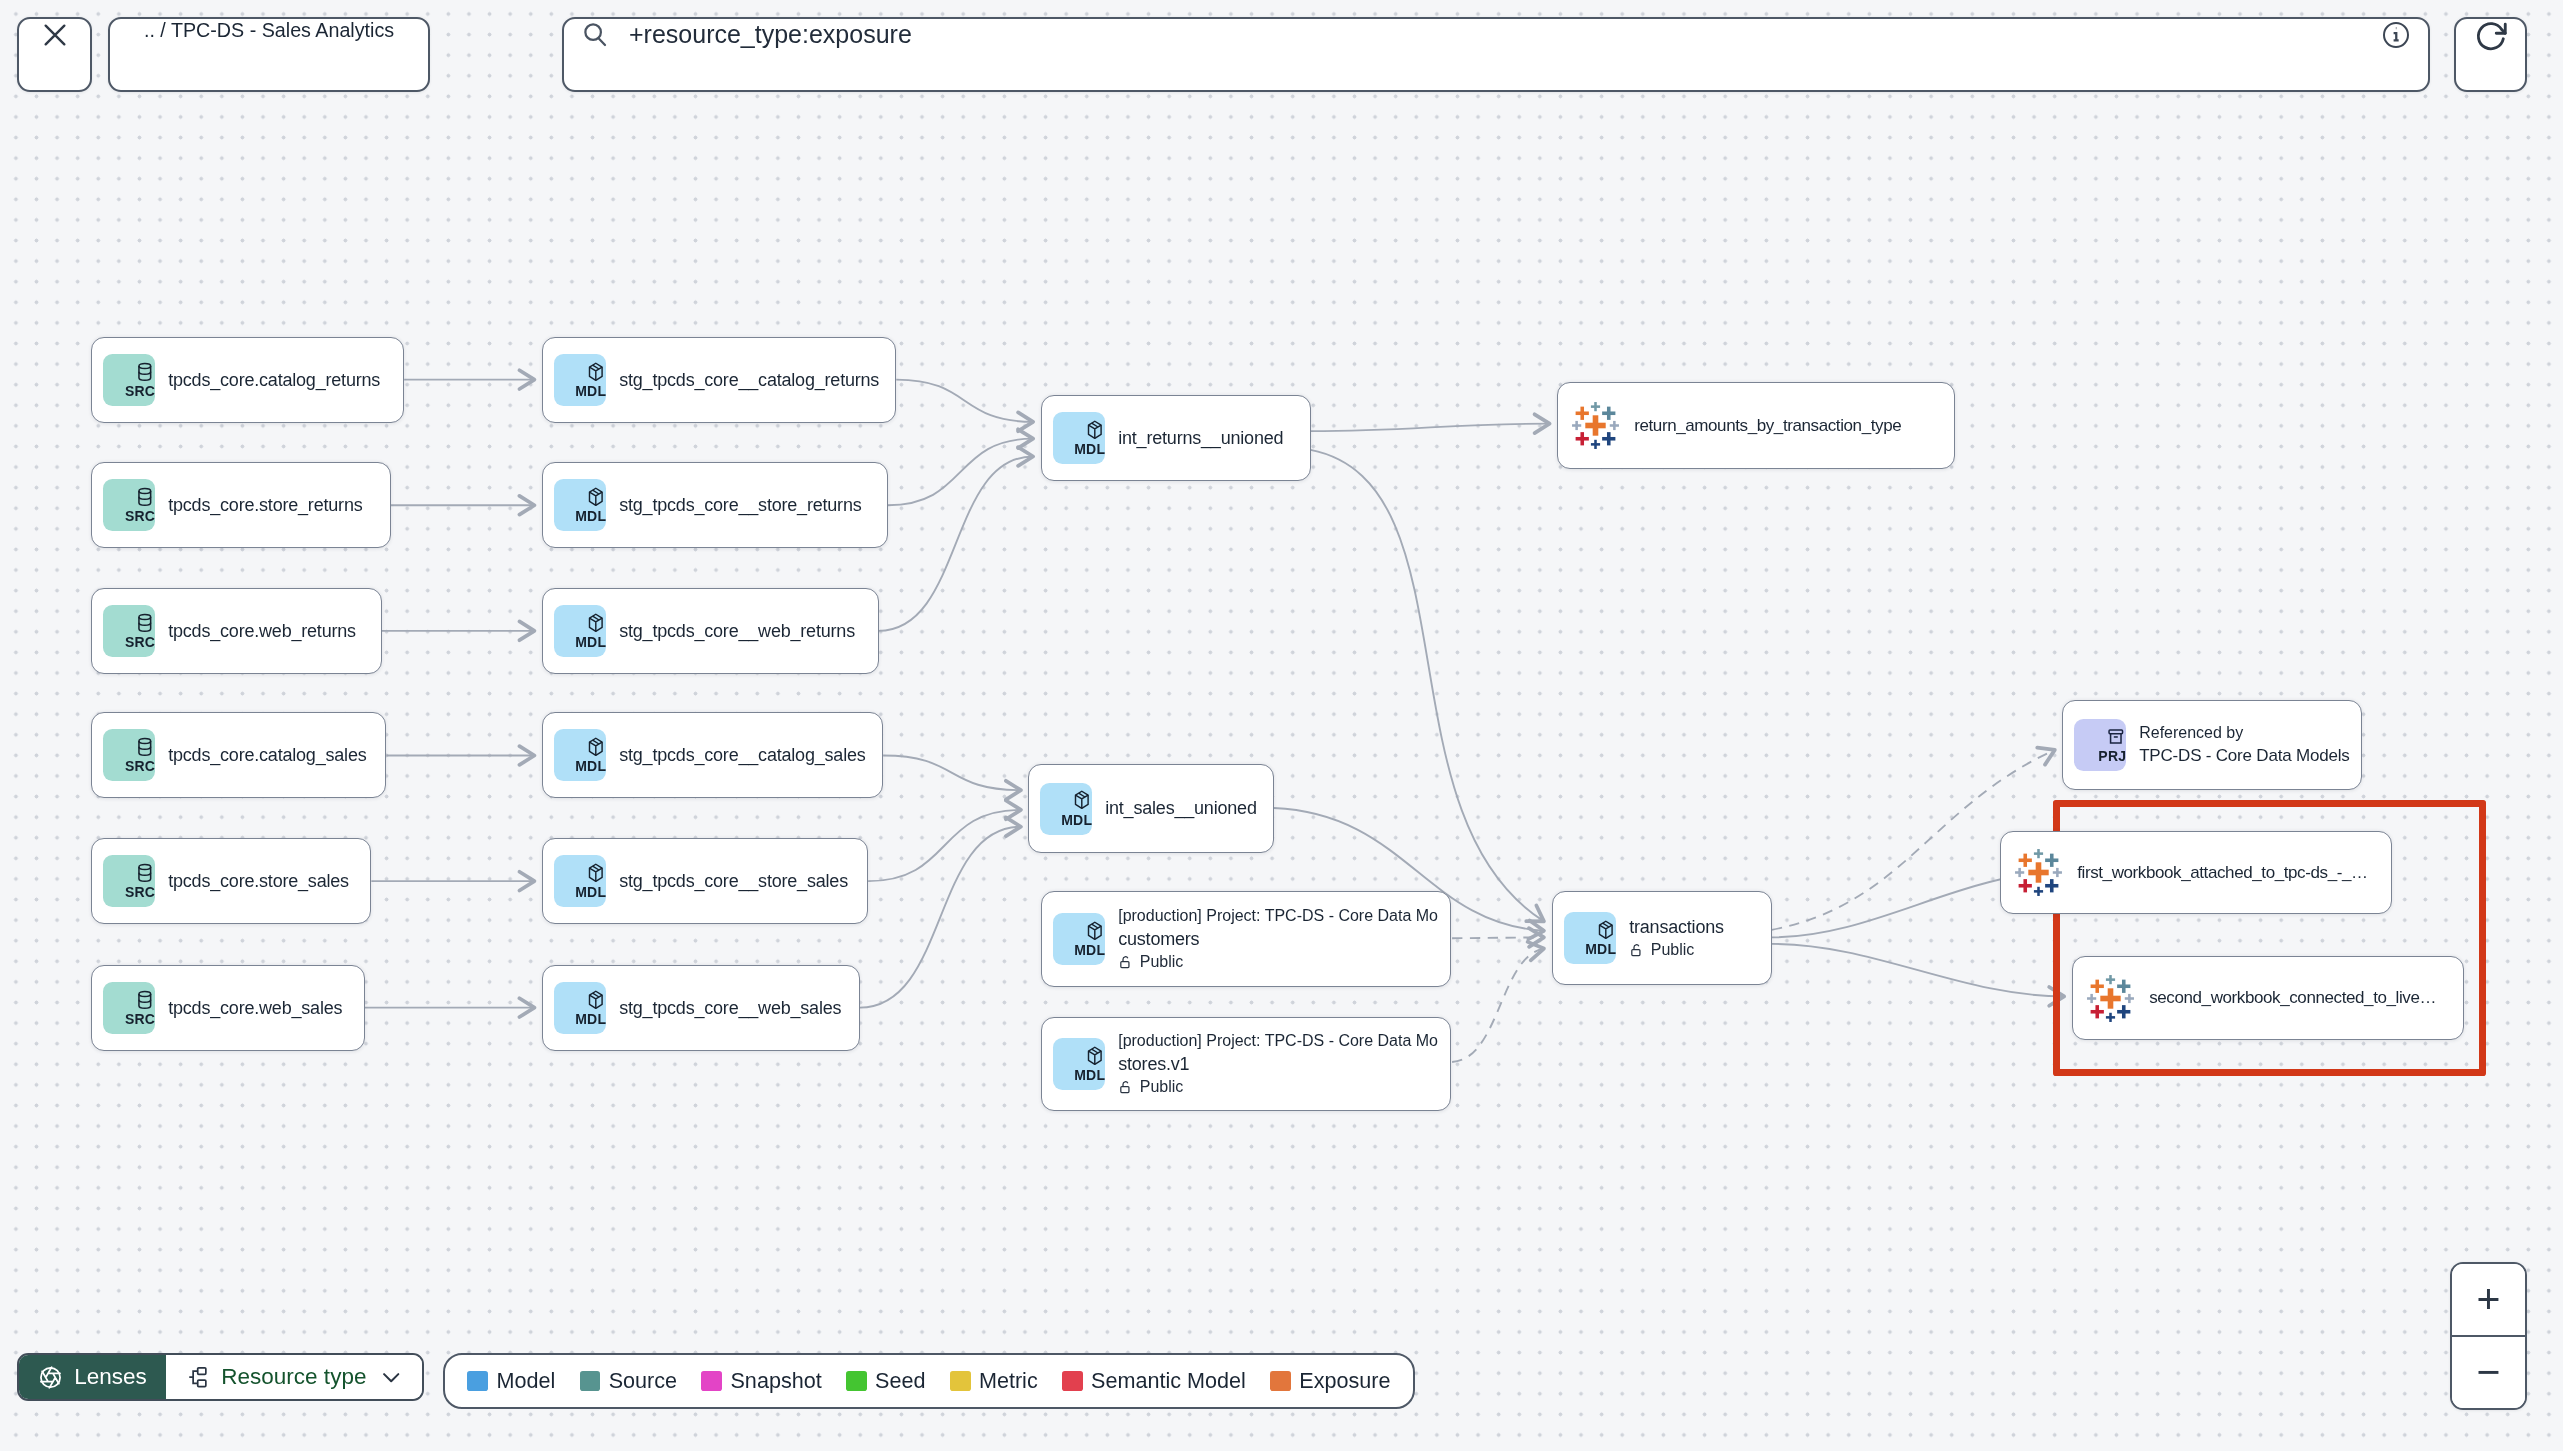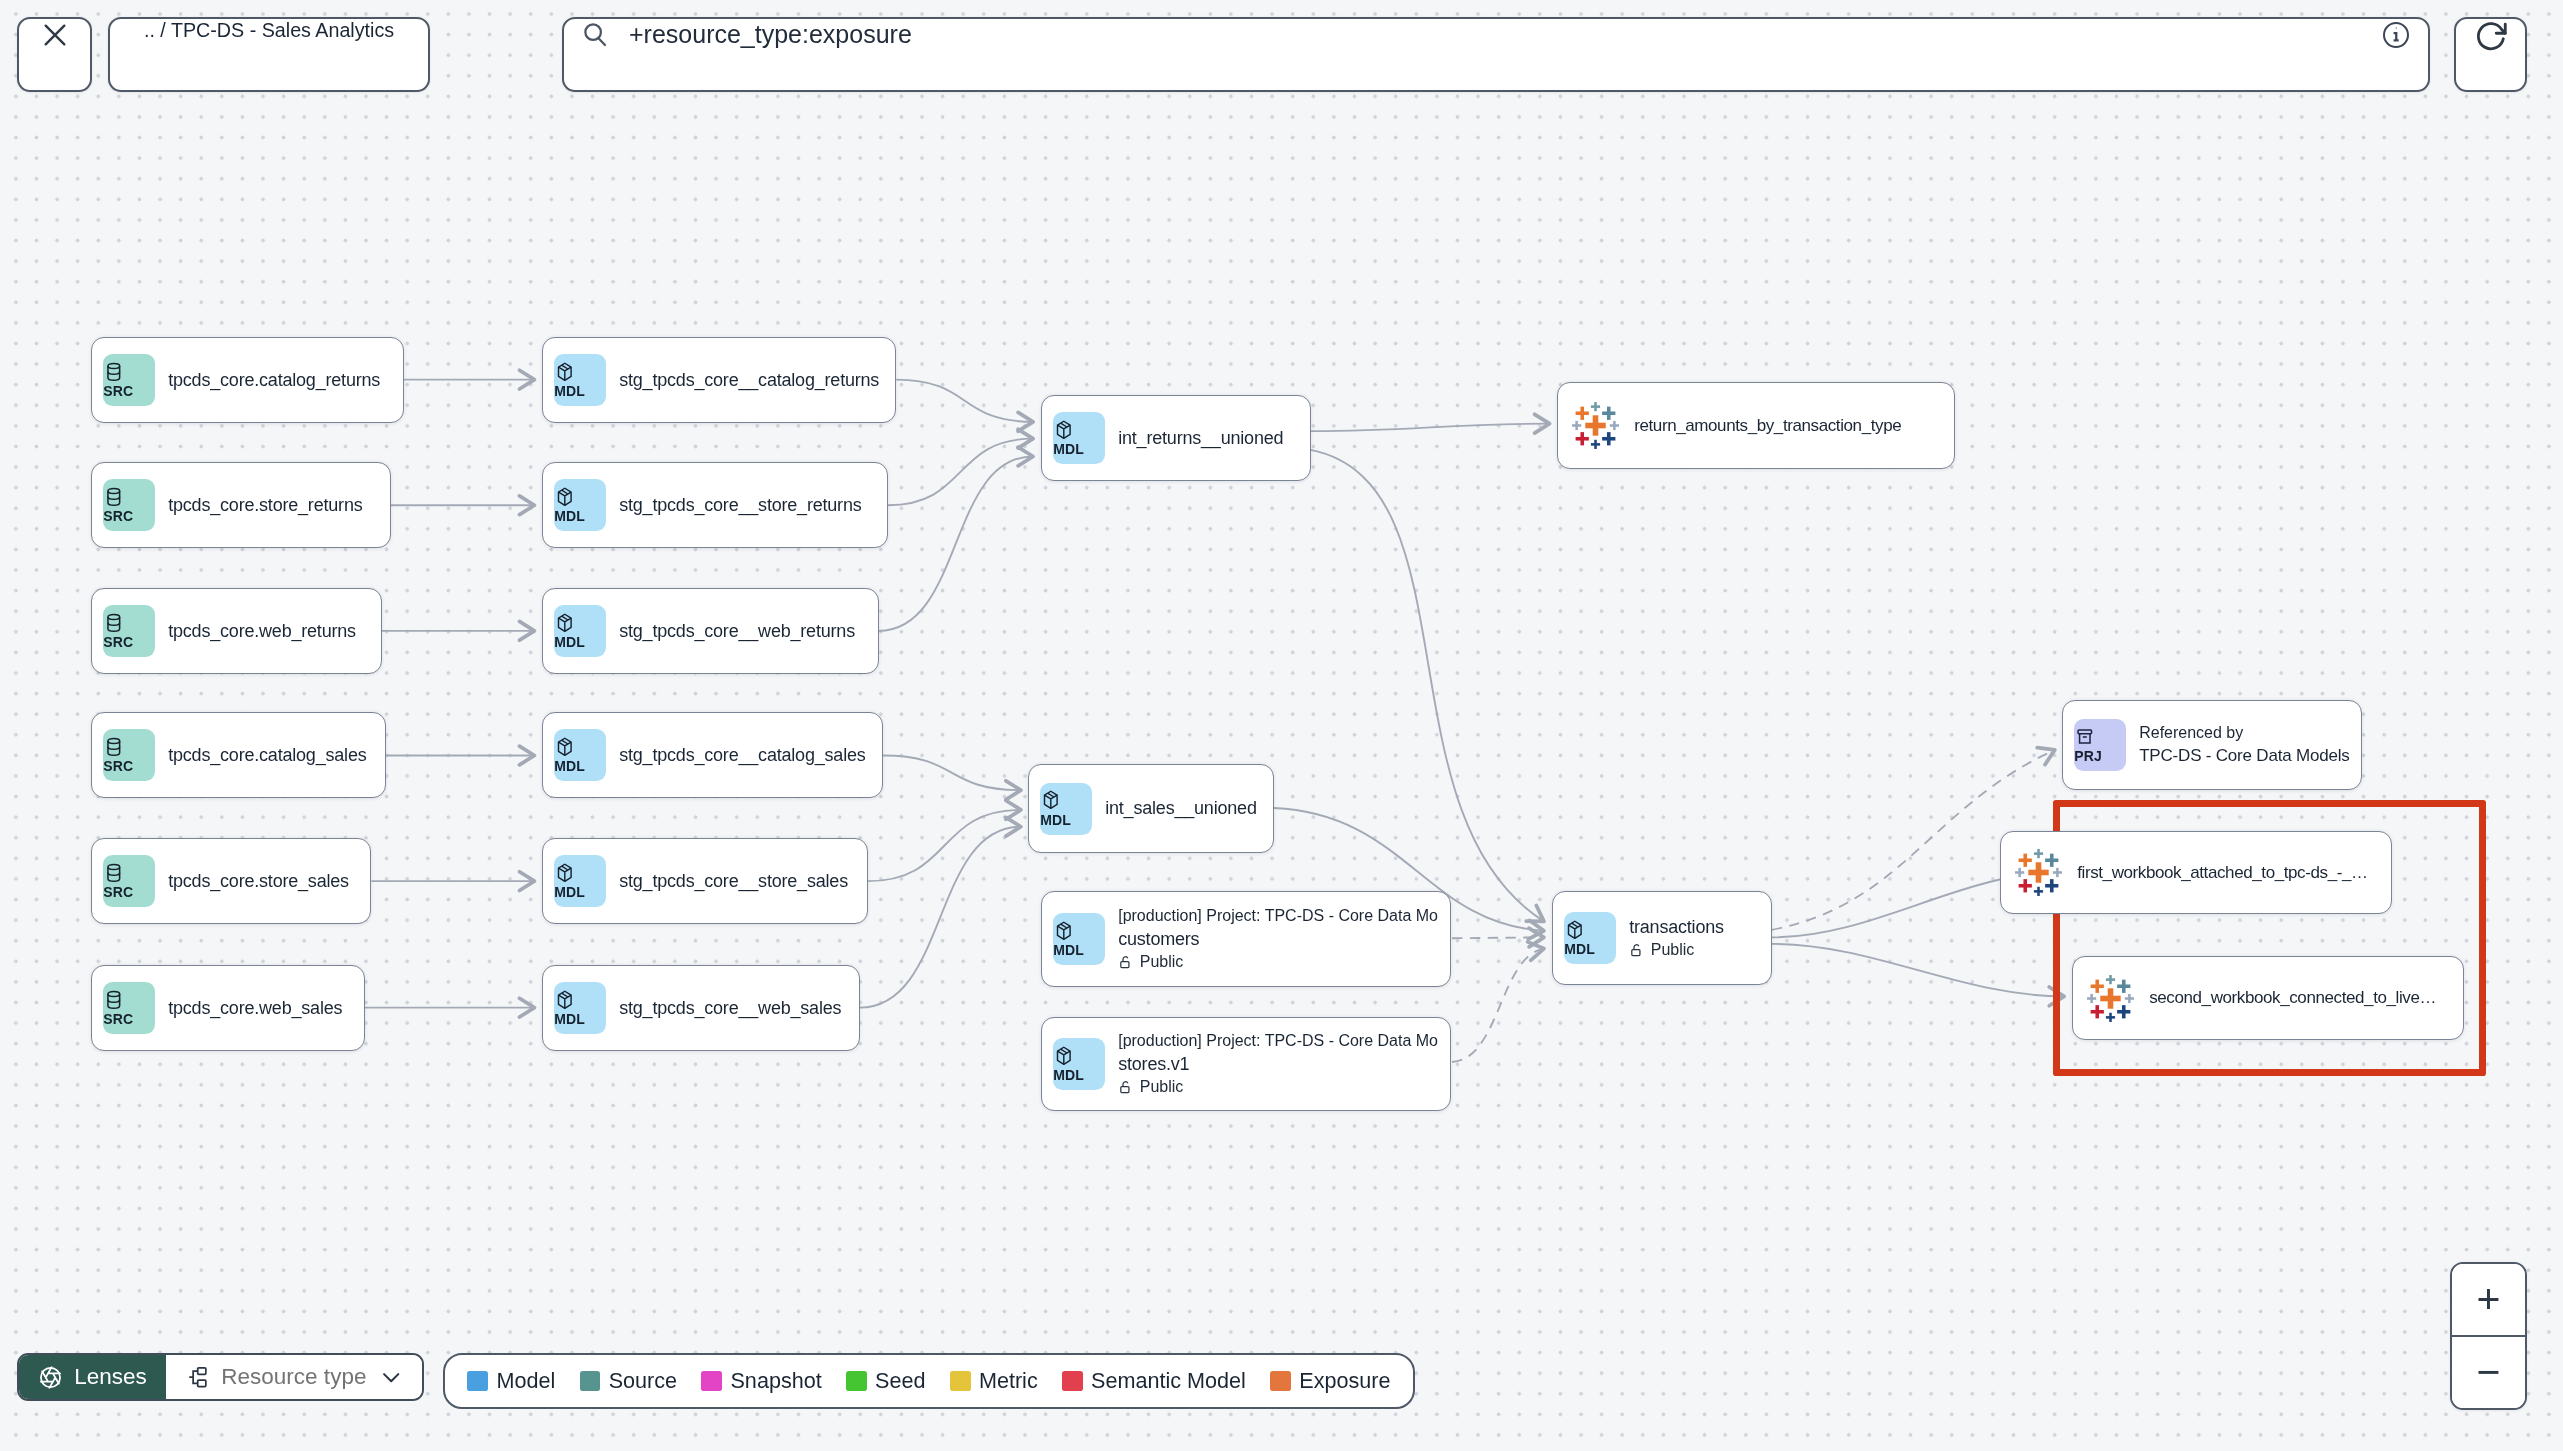--- a/index.html
+++ b/index.html
@@ -8,21 +8,21 @@
   .canvas{position:relative;width:2563px;height:1451px;
     background-color:#f5f6f8;
     background-image:radial-gradient(circle,#cfd3da 1.7px,transparent 2.2px);
     background-size:20.6px 20.6px;background-position:5.6px 3.7px}
   #edges{position:absolute;left:0;top:0;width:2563px;height:1451px}
   #highlight{position:absolute;border:7.5px solid #d23818;border-radius:2.8px;box-sizing:border-box;pointer-events:none}
 
   
   .node{position:absolute;display:flex;align-items:center;gap:13px;padding:0 11.2px;box-sizing:border-box;
     background:#fff;border:1.9px solid #7b8494;border-radius:13px;box-shadow:0 0.9px 3.7px rgba(25,35,55,.10);cursor:pointer}
-  .badge{width:52px;height:52px;border-radius:9.4px;display:flex;flex-direction:column;align-items:flex-start;justify-content:center;flex:none}
+  .badge{width:52px;height:52px;border-radius:9.4px;display:flex;flex-direction:column;align-items:flex-end;justify-content:center;flex:none}
   .badge svg{width:21.6px;height:21.6px}
   .badge span{font-size:14px;font-weight:700;color:#16212e;margin-top:0.9px;letter-spacing:0.2px}
   .tbl{width:52px;height:52px;flex:none;display:flex;align-items:center;justify-content:center}
   .tbl svg{width:51px;height:51px}
   .ntext{display:flex;flex-direction:column;justify-content:center;min-width:0;gap:3.7px}
   .nlabel{font-size:18px;letter-spacing:-0.2px;white-space:nowrap;overflow:hidden}
   .node.tiny .nlabel{font-size:17px;letter-spacing:-0.4px}
   .node.project .nlabel{font-size:17px}
   .pre{font-size:16px;color:#1b2634;white-space:nowrap;overflow:hidden}
   .access{display:flex;align-items:center;gap:6.6px;font-size:16px;color:#222c3a}
@@ -36,21 +36,21 @@
   .searchbar{left:562px;top:17px;width:1868px;height:75px;padding:0 16px;gap:17px}
   .searchbar input{flex:1;border:none;outline:none;background:transparent;font-family:inherit;font-size:25px;color:#222c3a;min-width:0}
   .refresh-btn{left:2454px;top:17px;width:73px;height:75px;justify-content:center;cursor:pointer;padding:0}
   .iconbtn{background:#fff}
 
   
   .bottombar{position:absolute;left:17px;top:1353px;display:flex;gap:19px;height:56px;align-items:stretch}
   .pillgroup{display:flex;height:48px;border:2.3px solid #424d59;border-radius:11.2px;overflow:hidden;box-sizing:border-box}
   .lenses{display:flex;align-items:center;gap:11.2px;background:#2d5950;color:#fff;font-size:22.5px;padding:0 19px;border:none;font-family:inherit;cursor:pointer}
   .lenses svg{width:25px;height:25px}
-  .restype{display:flex;align-items:center;gap:12.2px;background:#fff;color:#737373;font-size:22.5px;padding:0 19px;border:none;font-family:inherit;cursor:pointer}
+  .restype{display:flex;align-items:center;gap:12.2px;background:#fff;color:#14532d;font-size:22.5px;padding:0 19px;border:none;font-family:inherit;cursor:pointer}
   .restype svg{width:24.4px;height:24.4px}
   .legend{display:flex;align-items:center;gap:24.4px;background:#fff;border:2.3px solid #4e5866;border-radius:19px;padding:0 22.5px;box-sizing:border-box}
   .litem{display:flex;align-items:center;gap:8.4px;font-size:21.6px;white-space:nowrap}
   .chip{width:20.6px;height:20.6px;border-radius:2.8px;flex:none}
 
   
   .zoomctl{position:absolute;left:2450px;top:1262px;width:77px;height:148px;background:#fff;border:2.3px solid #4e5866;
     border-radius:13px;box-sizing:border-box;display:flex;flex-direction:column;overflow:hidden;box-shadow:0 0.9px 2.8px rgba(25,35,55,.08)}
   .zoomctl button{flex:1;border:none;background:#fff;font-size:41px;font-weight:300;color:#2c3745;font-family:inherit;cursor:pointer;line-height:1;padding:0}
   .zdiv{height:2.3px;background:#4e5866;flex:none}

